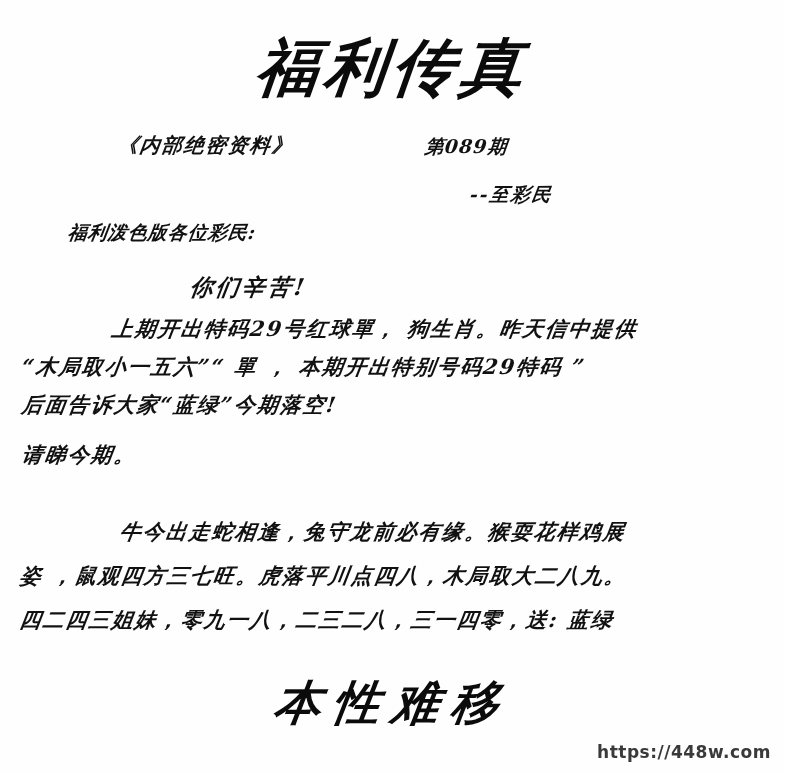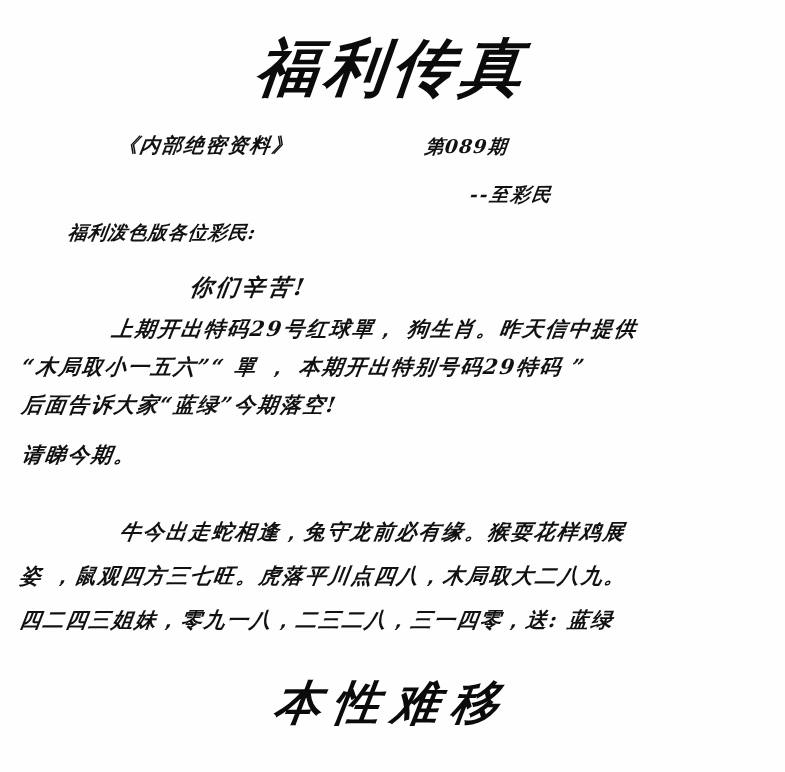--- a/index.html
+++ b/index.html
@@ -176,14 +176,15 @@
   </div>
 
   <div class="verse-block">
     <div class="verse-line verse-indent">牛今出走蛇相逢，兔守龙前必有缘。猴耍花样鸡展</div>
     <div class="verse-line">姿 ，鼠观四方三七旺。虎落平川点四八，木局取大二八九。</div>
     <div class="verse-line">四二四三姐妹，零九一八，二三二八，三一四零，送: 蓝绿</div>
   </div>
 
   <div class="footer-slogan">本性难移</div>
 
+  <div class="watermark">https://448w.com</div>
 
 </div>
 
 </body></html>

